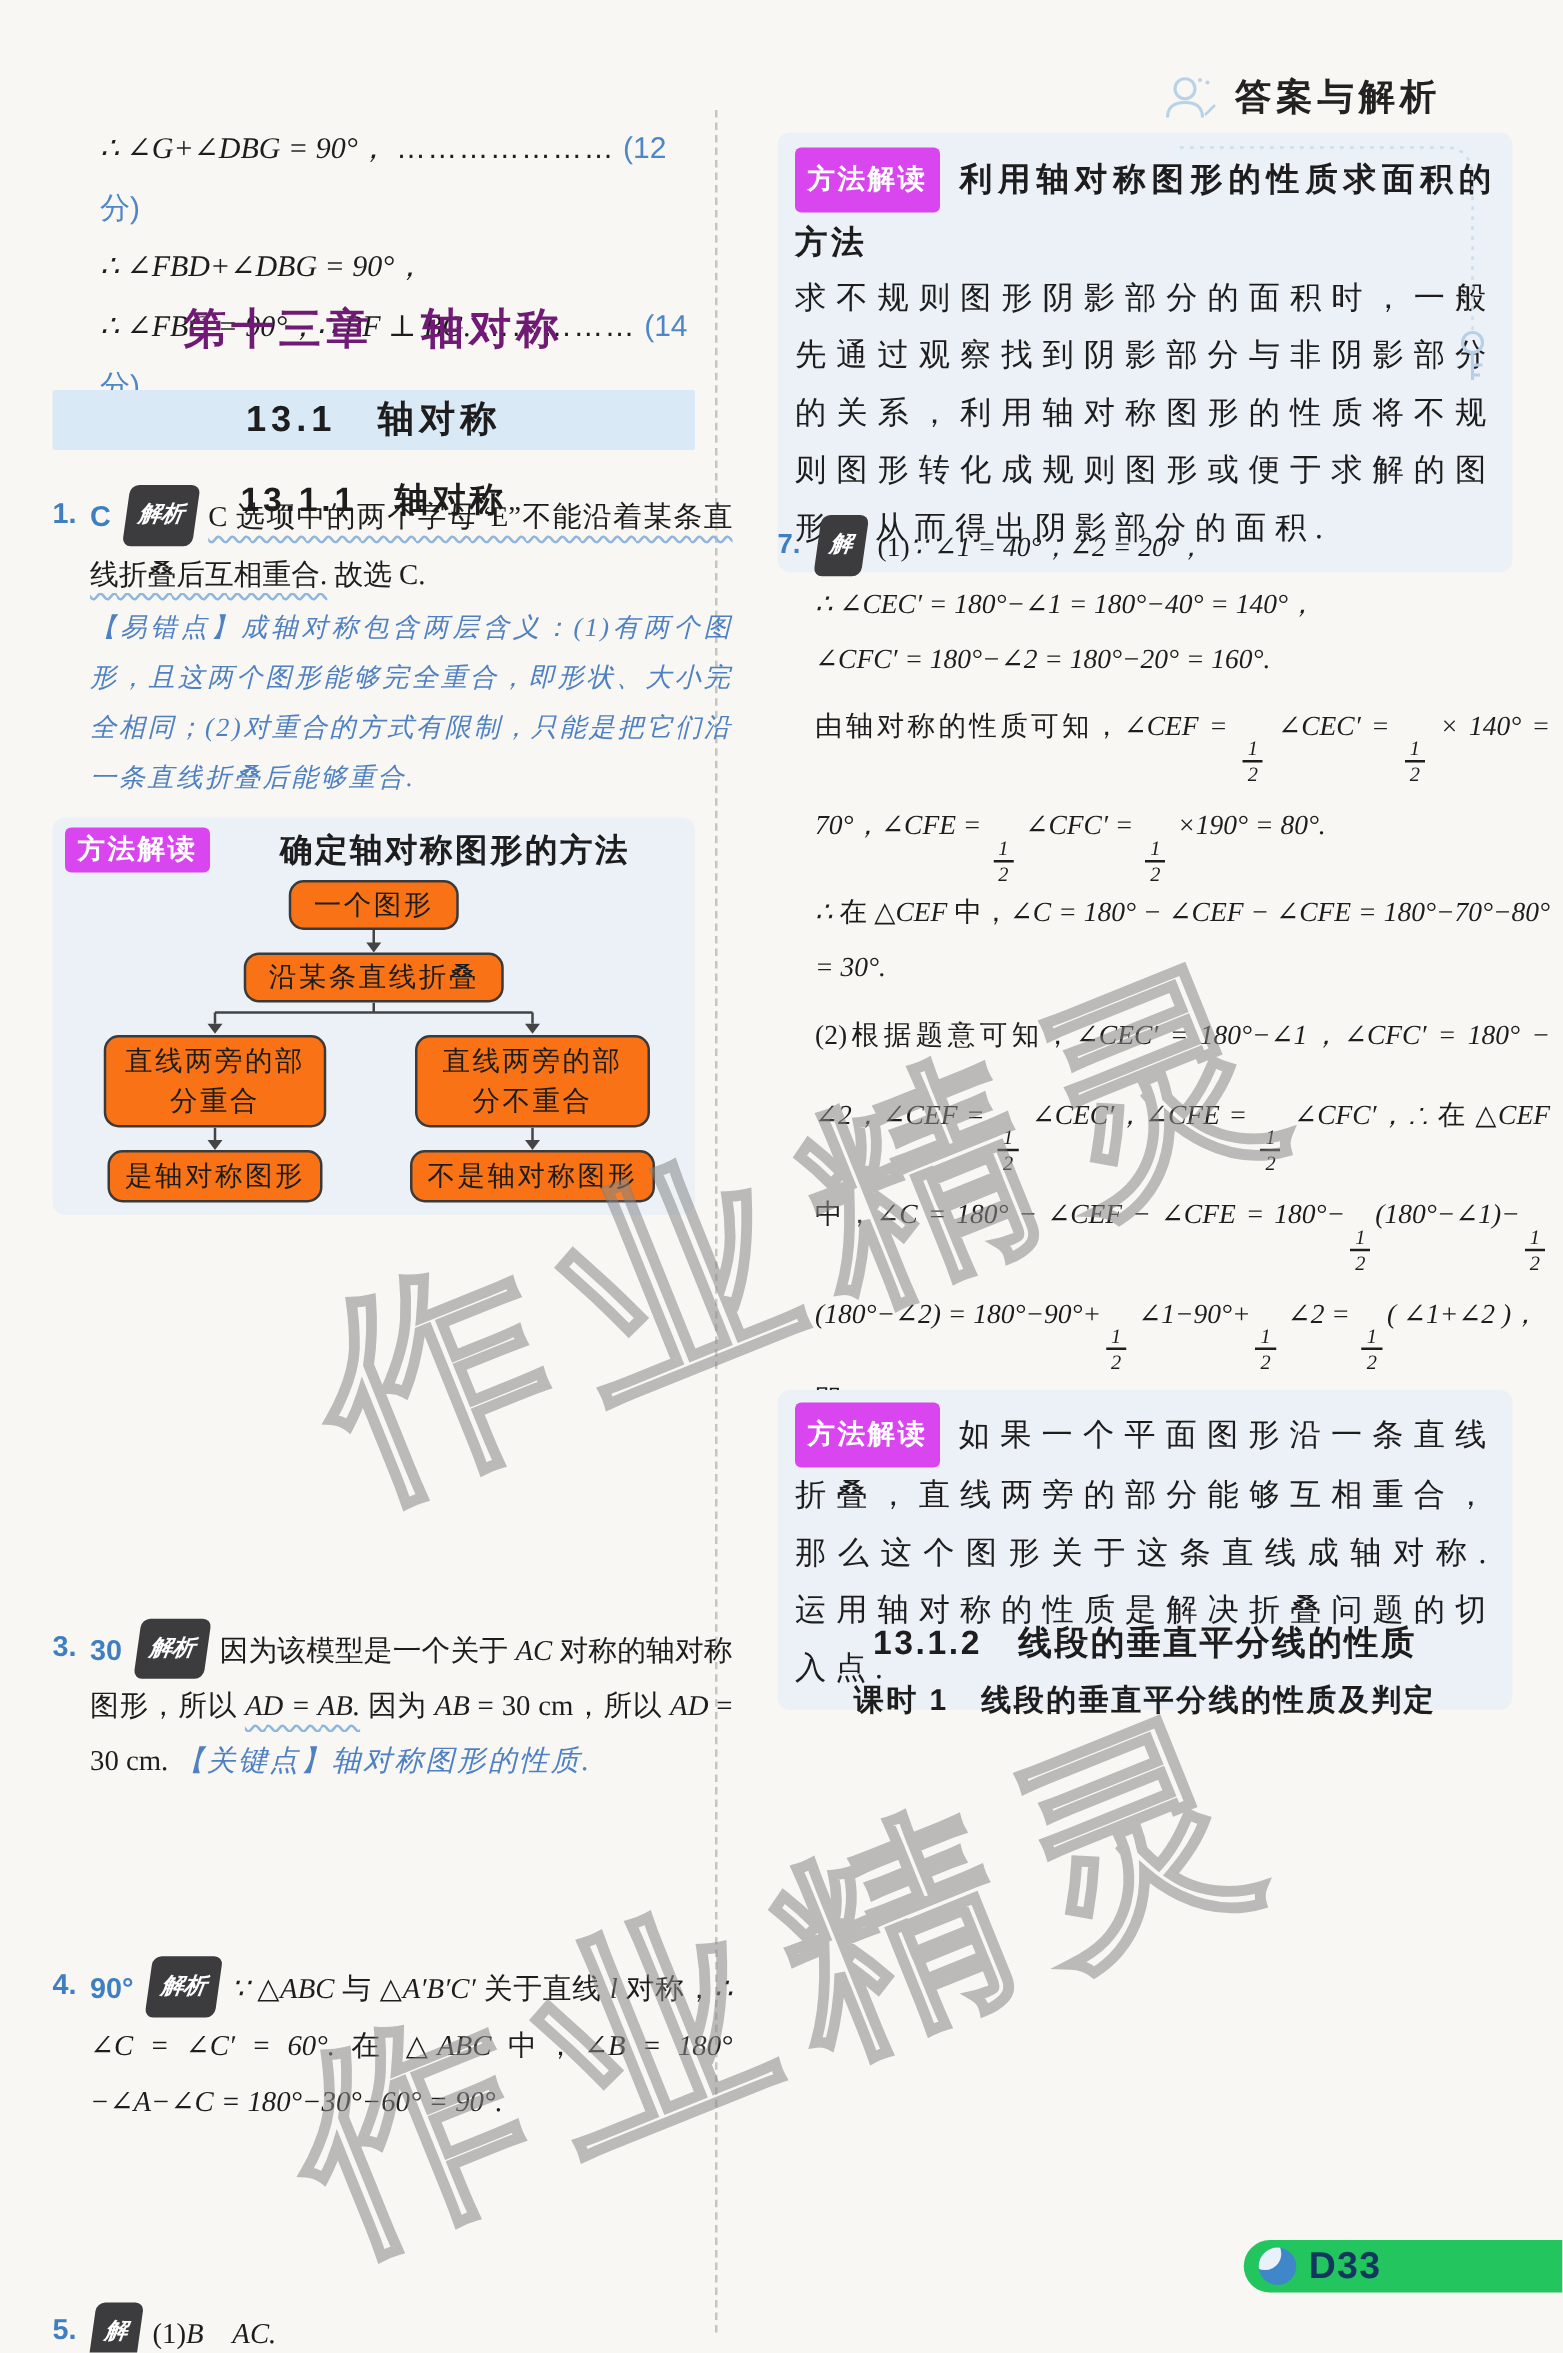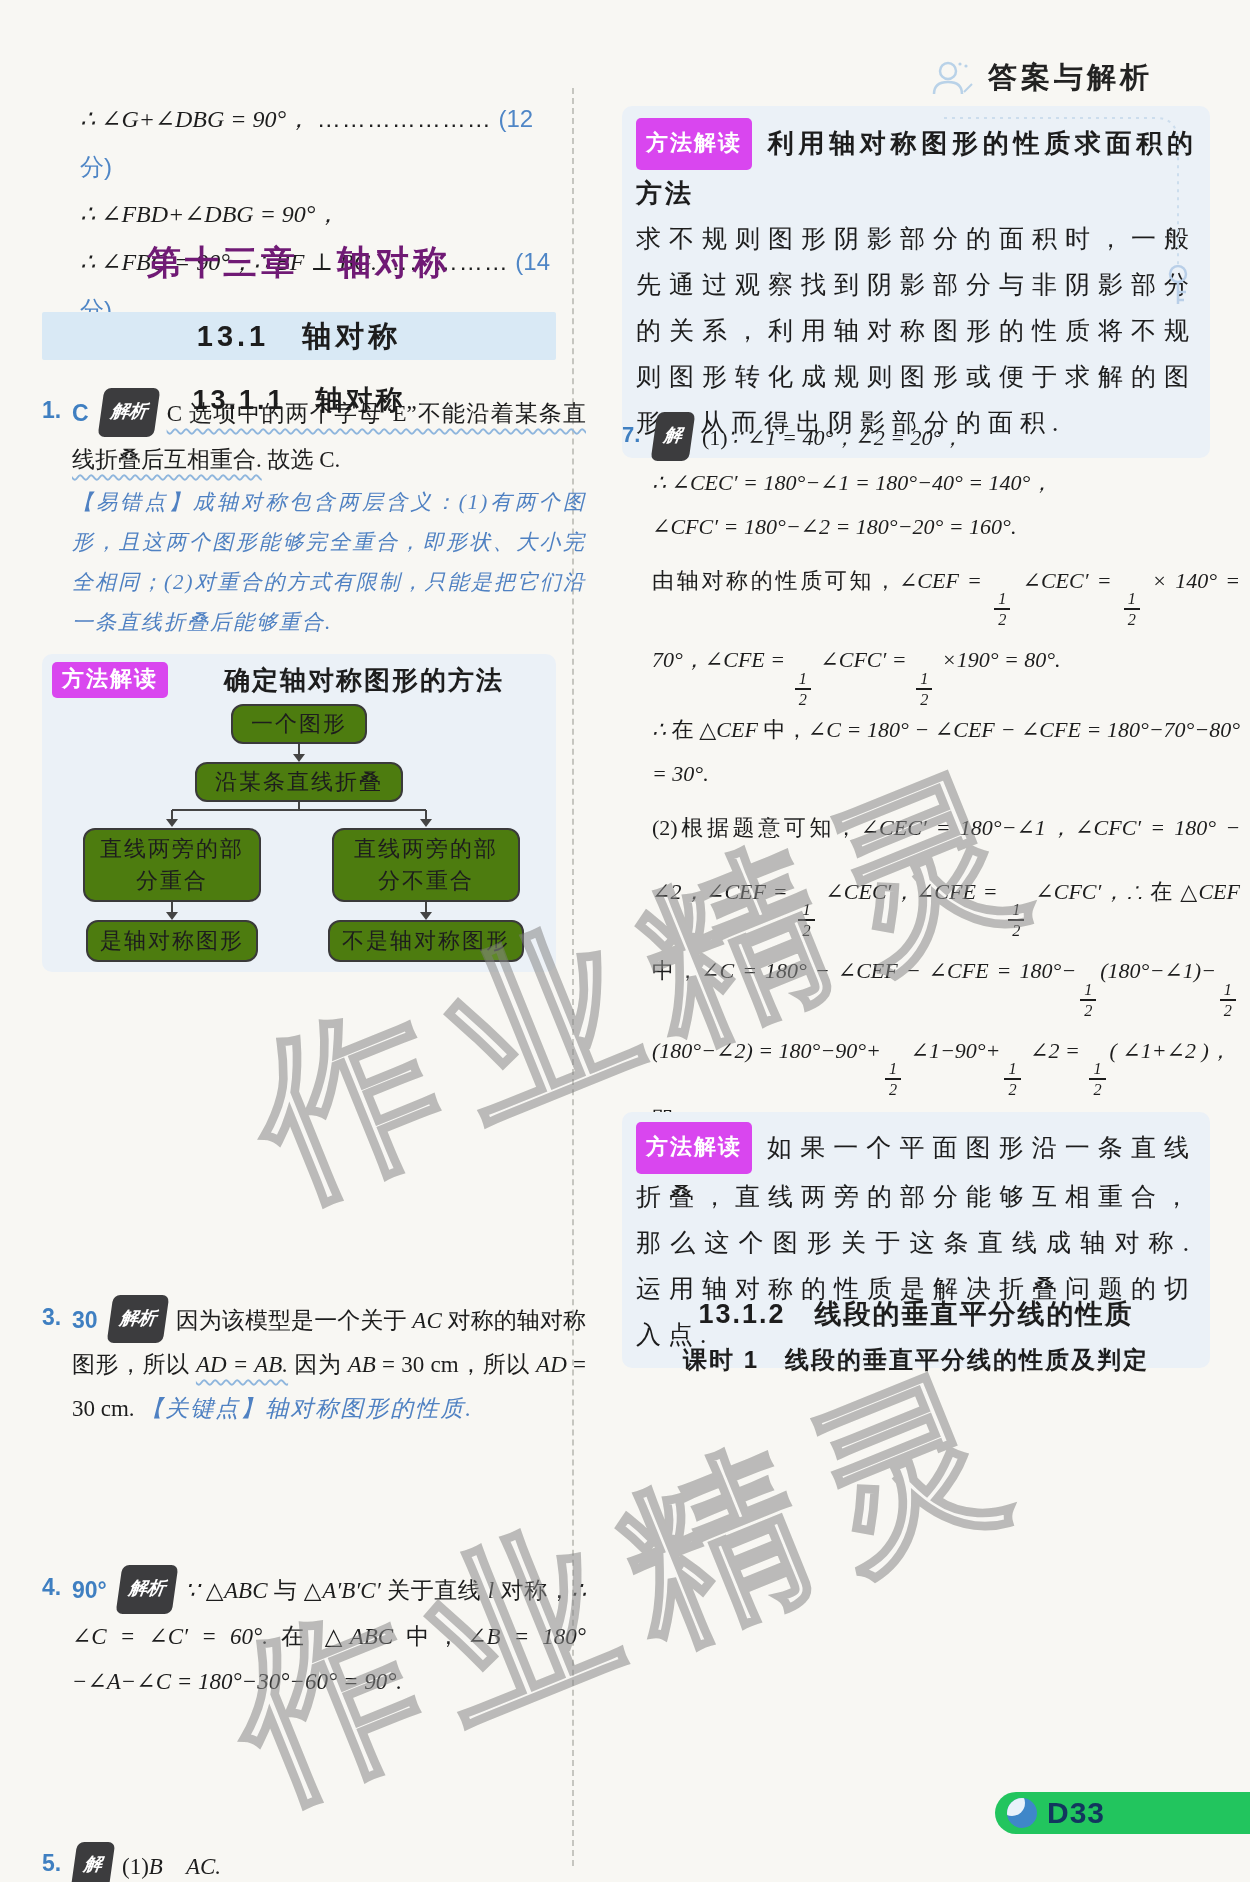--- a/index.html
+++ b/index.html
@@ -47,21 +47,21 @@
   .score{color:#4f86c6;}
   .chapter{color:#701a75;font-size:34px;font-weight:bold;text-align:center;letter-spacing:4px;}
   .band{background:#d9e9f5;text-align:center;font-size:29px;font-weight:bold;height:48px;
         line-height:48px;letter-spacing:4px;border-radius:2px;}
   .h311{text-align:center;font-size:27px;font-weight:bold;letter-spacing:3px;margin-top:34px;}
 
   .panel{background:#ebf1f7;border-radius:10px;padding:8px 10px 10px;}
   .panel-titlerow{display:flex;align-items:center;}
   .panel-title{flex:1;text-align:center;font-size:26px;font-weight:bold;letter-spacing:2px;}
   .flow{width:470px;margin:6px auto 0;text-align:center;}
-  .fbox{display:inline-block;border:2px solid #3a3a3a;border-radius:12px;background:#4d7c0f;
+  .fbox{display:inline-block;border:2px solid #3a3a3a;border-radius:12px;background:#f97316;
         padding:3px 18px;font-size:22px;font-family:"Liberation Serif","DejaVu Serif",serif;
         letter-spacing:2px;}
   .conn{display:block;margin:0 auto;}
   .frow{display:flex;justify-content:space-between;}
   .fcell{width:216px;text-align:center;}
   .fcell .fbox{padding:3px 12px;line-height:32px;}
 
   
   .mp-body{font-size:25px;line-height:46px;letter-spacing:7px;text-align:justify;
         font-family:"Liberation Serif","DejaVu Serif",serif;}

